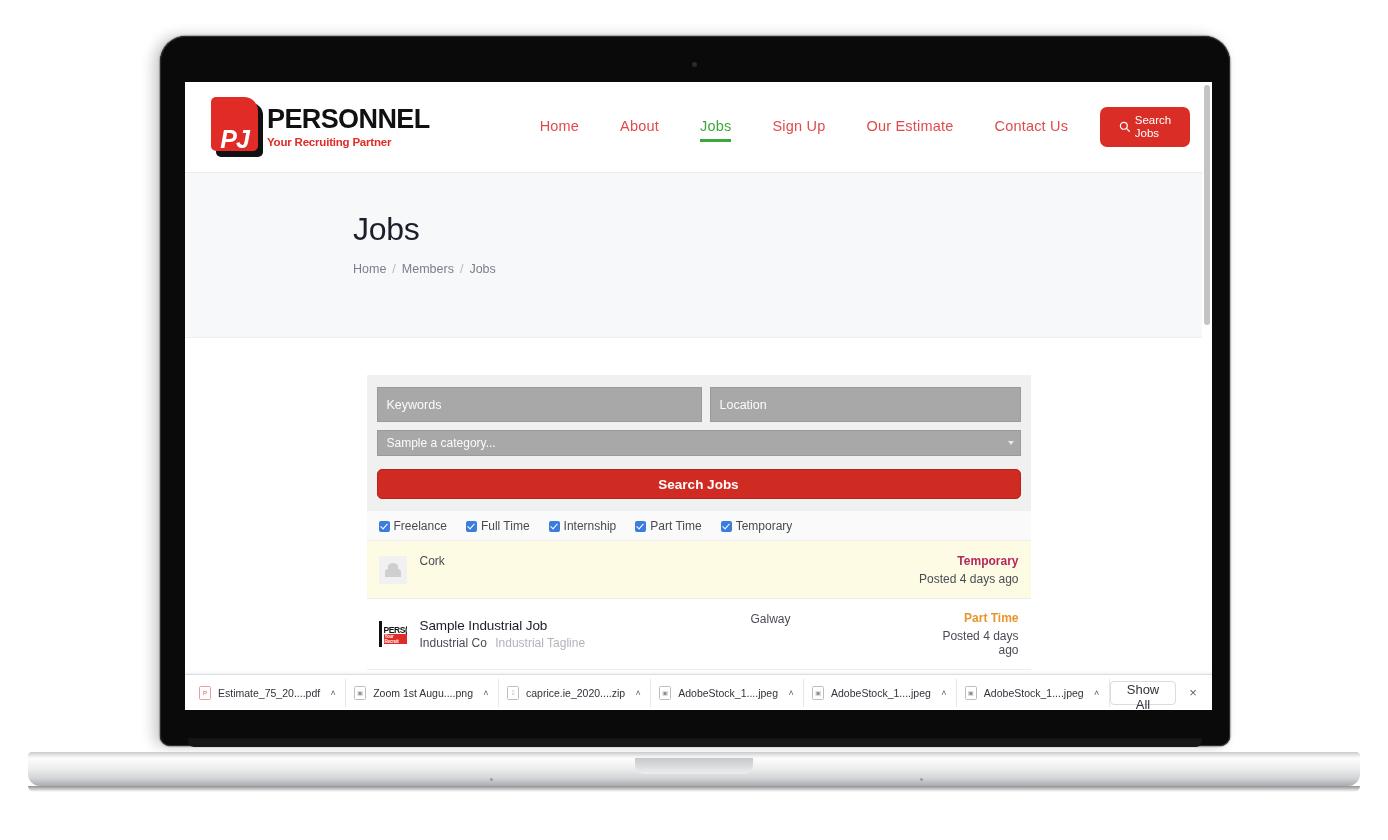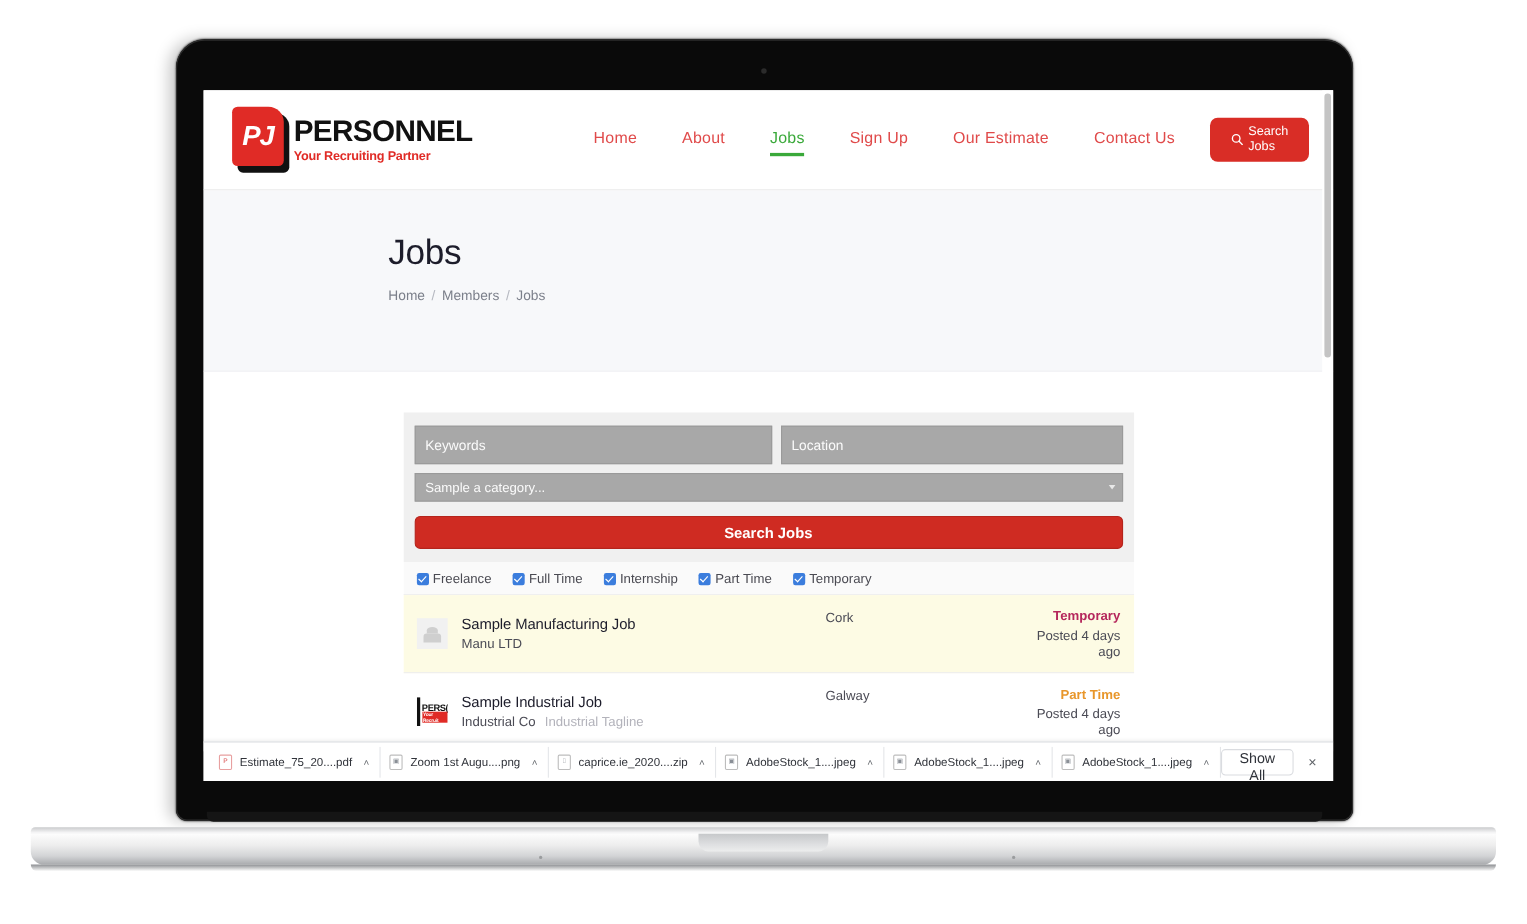--- a/index.html
+++ b/index.html
@@ -115,21 +115,21 @@
     position:absolute; left:5px; top:6px;
     width: 47px; height: 54px;
     background: #111; border-radius: 5px 12px 5px 5px;
   }
   .logo-badge .red {
     position:absolute; left:0; top:0;
     width: 47px; height: 54px;
     background: #e02b26; border-radius: 5px 14px 5px 5px;
   }
   .logo-badge .pj {
-    position:absolute; left:0; top:0; width:47px; height:54px;
+    position:absolute; left:0; top:15px; width:47px; height:54px;
     display:flex; align-items:center; justify-content:center;
     color:#fff; font-weight:900; font-size:25px; letter-spacing:-1px;
     font-family:"Liberation Sans", sans-serif;
     font-style: italic;
   }
   .logo-text { margin-left: 4px; }
   .logo-name {
     font-size: 27px; font-weight: 900; color:#111;
     letter-spacing: -0.6px; line-height: 1;
     font-family:"Liberation Sans", sans-serif;
@@ -549,26 +549,20 @@
           </label>
         </div>
 
         <a class="job-row featured" href="#">
           <div class="job-logo">
             <div class="ph-icon">
                 <div class="h"></div>
                 <div class="b"></div>
               </div>
           </div>
-          <div class="job-main">
-            <div class="job-title">Sample Manufacturing Job</div>
-            <div class="job-company">
-              <span>Manu LTD</span>
-            </div>
-          </div>
           <div class="job-location">Cork</div>
           <div class="job-meta">
             <div class="job-type temporary">Temporary</div>
             <div class="job-date">Posted 4 days ago</div>
           </div>
         </a>
 
         <a class="job-row" href="#">
           <div class="job-logo pj">
             <div class="mini-logo">

